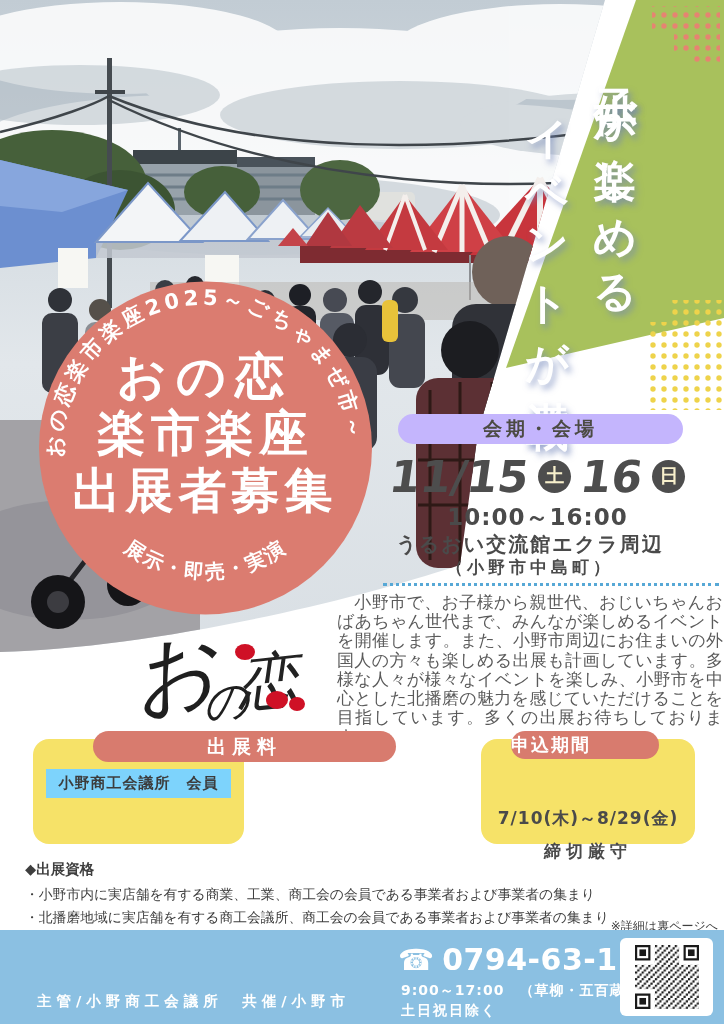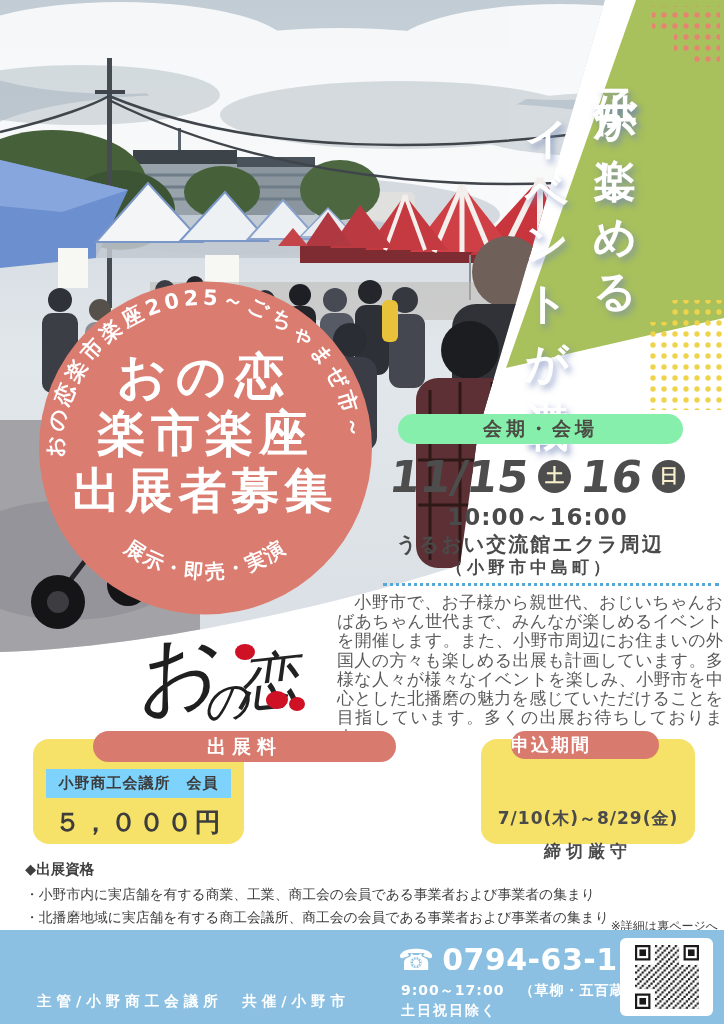--- a/index.html
+++ b/index.html
@@ -9,21 +9,21 @@
   svg{display:block;}
 
   
   .vcol{position:absolute;writing-mode:vertical-rl;color:#fff;font-weight:bold;
         font-size:43px;letter-spacing:7px;line-height:1.0;
         text-shadow:3px 4px 6px rgba(110,130,185,.65);}
   .vcol1{left:594px;top:54px;}
   .vcol2{left:526px;top:88px;}
 
   
-  .sched-pill{left:398px;top:414px;width:285px;height:30px;background:#86efac;border-radius:16px;
+  .sched-pill{left:398px;top:414px;width:285px;height:30px;background:#c4b5fd;border-radius:16px;
               display:flex;align-items:center;justify-content:center;color:#4b4a43;
               font-size:19px;font-weight:bold;letter-spacing:4px;}
   .date-row{left:355px;top:450px;width:365px;height:52px;display:flex;align-items:center;
             justify-content:center;gap:10px;color:#4d4d4d;}
   .date-big{font-size:44px;font-weight:bold;transform:skewX(-8deg);}
   .day-circle{width:33px;height:33px;border-radius:50%;background:#4d4d4d;color:#f8f0cc;
               display:flex;align-items:center;justify-content:center;font-size:19px;font-weight:bold;}
   .time-line{left:355px;top:502px;width:365px;text-align:center;font-size:23px;font-weight:bold;
              color:#4a4a4a;letter-spacing:1px;}
   .venue-line{left:340px;top:531px;width:380px;text-align:center;font-size:20px;font-weight:bold;
@@ -308,21 +308,20 @@
     <g fill="#cf1126">
       <ellipse cx="120" cy="40" rx="10" ry="8"></ellipse>
       <ellipse cx="152" cy="88" rx="11" ry="9"></ellipse>
       <ellipse cx="172" cy="92" rx="8" ry="7"></ellipse>
     </g>
   </svg>
 
   <div class="abs fees">
     <div class="fee-box fee-box1">
       <div class="fee-label">小野商工会議所　会員</div>
-      <div class="fee-price">５，０００円</div>
     </div>
     <div class="fee-pill">
       <span>出展料</span>
     </div>
   </div>
 
   <div class="abs apply">
     <div class="apply-box">
       <div class="apply-period">7/10(木)～8/29(金)</div>
       <div class="apply-note">締切厳守</div>

